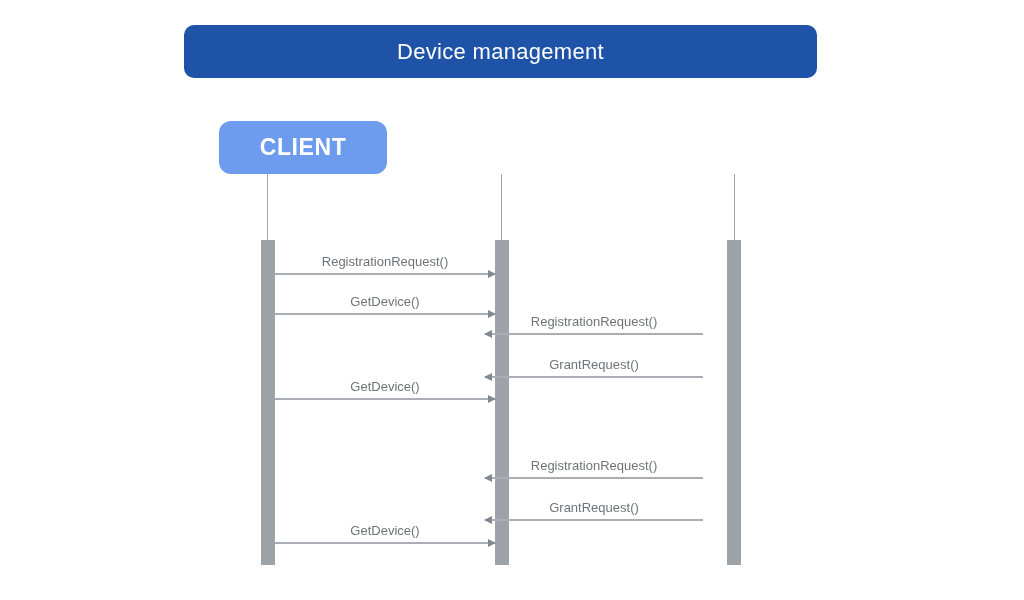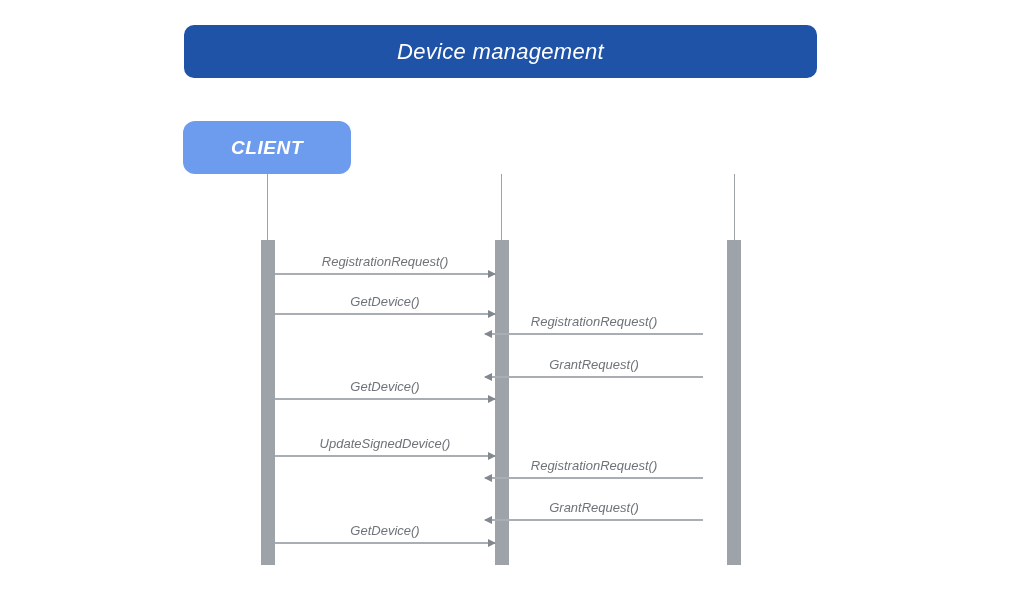--- a/index.html
+++ b/index.html
@@ -1,15 +1,15 @@
 <!DOCTYPE html>
 <html style="--background: #FFFFFF; --title-bg: #1E53A8; --title-text: #FFFFFF; --client-bg: #6D9CEF; --sas-bg: #1D5ABC; --cbsd-bg: #4384F4; --actor-text: #FFFFFF; --lifeline: #9EA3A9; --activation-bar: #9EA3A9; --arrow-line: #A9AEB4; --arrow-head: #82888F; --message-text: #6E7379;"><head>
 <meta charset="utf-8">
 <style>
-  * { margin: 0; padding: 0; box-sizing: border-box; font-style: italic; }
+  * { margin: 0; padding: 0; box-sizing: border-box; }
   html, body { background: #ffffff; }
   body { font-family: "Liberation Sans", sans-serif; }
 
   .canvas {
     position: relative;
     width: 1024px;
     height: 600px;
     background: var(--background, #ffffff);
     overflow: hidden;
   }
@@ -30,23 +30,24 @@
     letter-spacing: 0.3px;
   }
 
   
   .actor-box {
     position: absolute;
     top: 121px; height: 53px;
     border-radius: 12px;
     display: flex; align-items: center; justify-content: center;
     color: var(--actor-text, #ffffff);
-    font-size: 19px;
+    font-size: 23px;
     font-weight: 700;
     letter-spacing: 0.6px;
+    margin-left: 36px;
   }
   .actor-client { left: 183px; width: 168px; background: var(--client-bg, #6D9CEF); }
   .actor-sas    { left: 418px; width: 167px; background: var(--sas-bg, #1D5ABC); }
   .actor-cbsd   { left: 651px; width: 166px; background: var(--cbsd-bg, #4384F4); }
 
   
   .lifeline {
     position: absolute;
     top: 174px; height: 66px; width: 1px;
     background: var(--lifeline, #9EA3A9);
@@ -151,26 +152,20 @@
     </div>
   </div>
 
   <div class="message right" style="top:378px">
     <div class="msg-label">GetDevice()</div>
     <div class="msg-line">
       <span class="arrow-head arrow-right"></span>
     </div>
   </div>
 
-  <div class="message right" style="top:435px">
-    <div class="msg-label">UpdateSignedDevice()</div>
-    <div class="msg-line">
-      <span class="arrow-head arrow-right"></span>
-    </div>
-  </div>
 
   <div class="message left" style="top:457px">
     <div class="msg-label">RegistrationRequest()</div>
     <div class="msg-line">
       <span class="arrow-head arrow-left"></span>
     </div>
   </div>
 
   <div class="message left" style="top:499px">
     <div class="msg-label">GrantRequest()</div>

